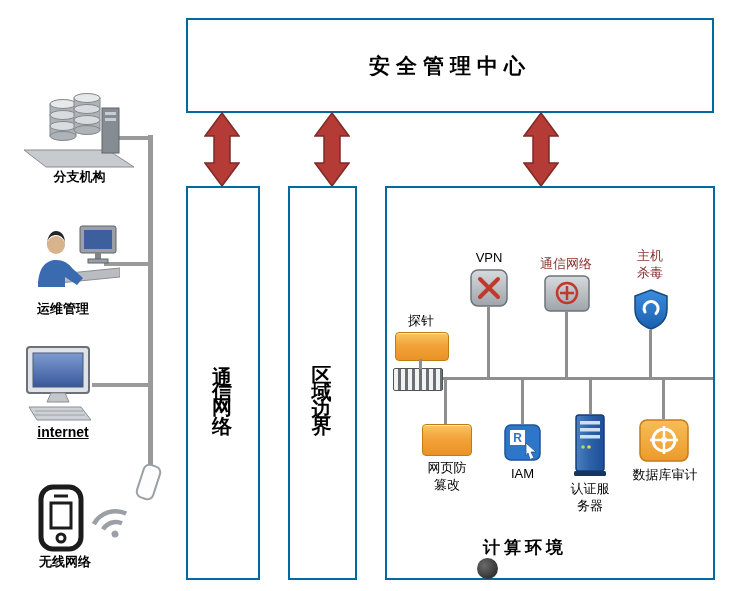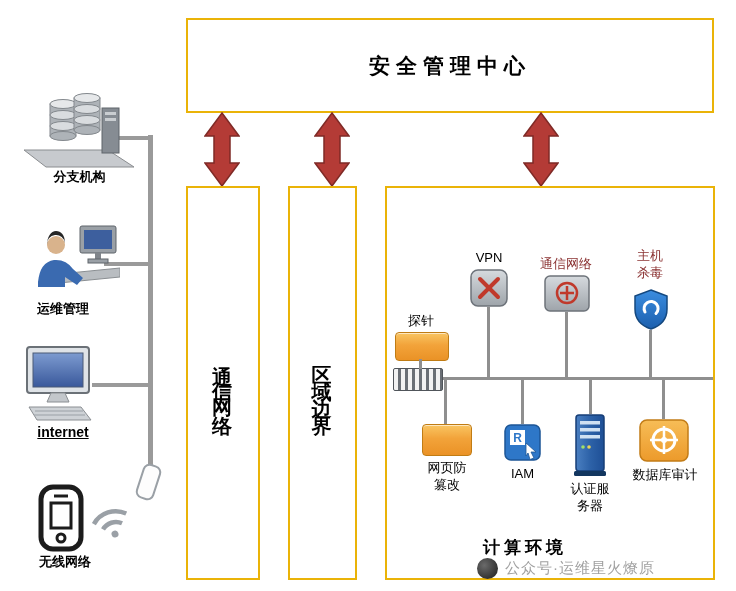--- a/index.html
+++ b/index.html
@@ -1,20 +1,20 @@
 <!DOCTYPE html>
 <html><head>
 <meta charset="utf-8">
 <style>
   html,body{margin:0;padding:0;background:#fff;}
   .canvas{
     position:relative;width:736px;height:591px;background:#ffffff;
     font-family:"Liberation Sans","DejaVu Sans",sans-serif;color:#000;overflow:hidden;
   }
-  .box{position:absolute;background:#fff;border:2px solid #eab308;box-sizing:border-box;}
+  .box{position:absolute;background:#fff;border:2px solid #0369a1;box-sizing:border-box;}
   .abs{position:absolute;}
   .center{display:flex;align-items:center;justify-content:center;}
   .vtext{writing-mode:vertical-rl;letter-spacing:0.85em;font-size:20px;font-weight:600;}
   .title-text{font-size:21px;font-weight:600;letter-spacing:6px;}
   .zone-bottom-label{font-size:17px;font-weight:600;letter-spacing:4px;text-align:center;}
   .node-label{position:absolute;font-size:13px;font-weight:600;text-align:center;}
   .dev-label{position:absolute;font-size:13px;font-weight:500;text-align:center;line-height:17px;color:#000;}
   .dev-label.maroon{color:#8b3232;}
   .connector{position:absolute;background:#8f8f8f;}
   .stub{position:absolute;background:#9a9a9a;}
@@ -230,16 +230,15 @@
     <line x1="25" y1="7" x2="25" y2="35" stroke="#ffffff" stroke-width="2.5"></line>
     <line x1="11" y1="21" x2="39" y2="21" stroke="#ffffff" stroke-width="2.5"></line>
     <circle cx="25" cy="21" r="3" fill="#ffffff"></circle>
   </svg>
   <div class="dev-label" style="left:628px;top:466px;width:74px;">数据库审计</div>
 
   <div class="zone-bottom-label abs" style="left:460px;top:536px;width:130px;">计算环境</div>
 
   <div class="watermark" style="left:477px;top:558px;">
     <div class="watermark-logo"></div>
-    <div class="watermark-text">公众号·运维星火燎原</div>
   </div>
 
 </div>
 
 </body></html>

